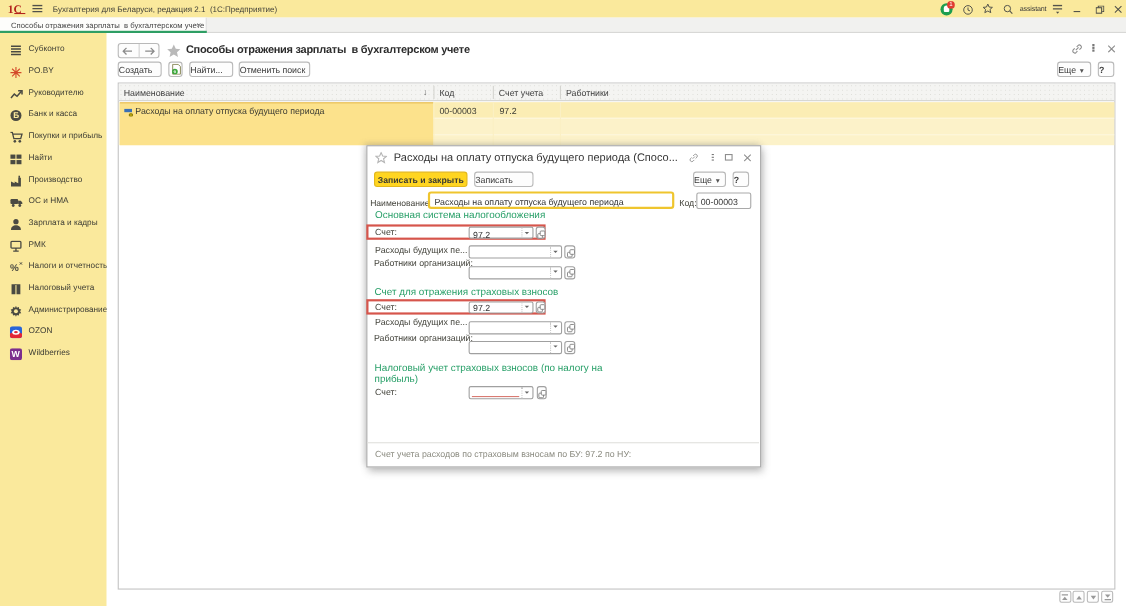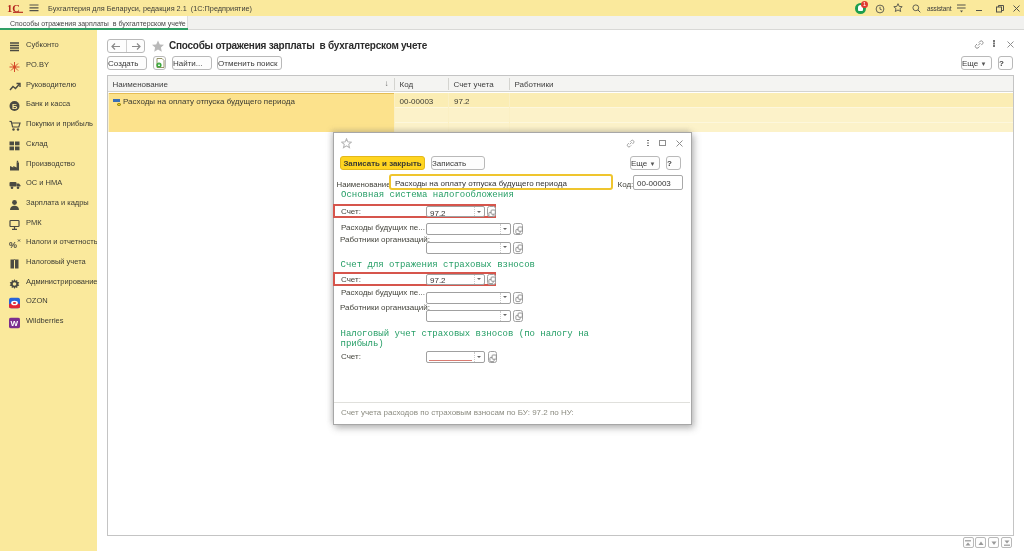--- a/index.html
+++ b/index.html
@@ -25,21 +25,21 @@
 #main { position:absolute; top:30px; left:97px; width:927px; height:521px; background:#fff; }
 
 .btn { position:absolute; background:#fdfdfd; border:1px solid #b9b9b9; border-radius:3px; font-size:8px; color:#3a3a3a; white-space:nowrap; }
 
 
 #list { position:absolute; left:9.5px; top:45px; width:907px; height:461px; border:1px solid #c4c4c4; background:#fff; }
 #lhead { position:absolute; left:0; top:0; width:905px; height:16px; background:#f4f4f2; background-image:radial-gradient(#d9d9d4 0.6px, rgba(0,0,0,0) 0.6px); background-size:4px 4px; border-bottom:1px solid #d4d4d0; color:#3f3f3f; font-size:8px; }
 
 
 #dlg { position:absolute; left:333px; top:132px; width:359px; height:293px; background:#fff; border:1px solid #a7a7a7; box-shadow:2px 3px 7px rgba(90,90,90,.45), -2px -2px 5px rgba(120,120,120,.25); }
-.gnh { position:absolute; font-size:9px; color:#259e66; white-space:nowrap;font-family:Liberation Mono, monospace; }
+.gnh { position:absolute; font-size:9px; color:#259e66; white-space:nowrap; }
 .lbl { position:absolute; font-size:8px; color:#44443c; white-space:nowrap; }
 .inp { position:absolute; background:#fff; border:1px solid #a9a9a9; border-radius:2px; }
 .combo { position:absolute; height:11px; background:#fff; border:1px solid #a0a0a0; border-radius:2px; }
 .combo .arr { position:absolute; right:0; top:0; bottom:0; width:10px; border-left:1px dotted #cacaca; }
 .combo .arr:after { content:""; position:absolute; left:2px; top:3.5px; width:0; height:0; border-left:2.2px solid rgba(0,0,0,0); border-right:2.2px solid rgba(0,0,0,0); border-top:2.8px solid #666; }
 .obtn { position:absolute; width:9.5px; height:11px; background:#fdfdfd; border:1px solid #a0a0a0; border-radius:2.5px; }
 .obtn svg { position:absolute; left:0.5px; top:1.5px; }
 .redbox { position:absolute; border:2px solid #d6554c; }
 </style>
 </head>
@@ -130,21 +130,21 @@
           </svg></div>
         <div class="tx">Покупки и прибыль</div>
       </div>
     <div class="sbitem" style="top:102.8px">
         <div class="ic"><svg width="11" height="11" viewBox="0 0 11 11">
             <rect x="0.5" y="1" width="4.5" height="3.8" fill="#4a4a42"></rect>
             <rect x="6" y="1" width="4.5" height="3.8" fill="#4a4a42"></rect>
             <rect x="0.5" y="6" width="4.5" height="3.8" fill="#4a4a42"></rect>
             <rect x="6" y="6" width="4.5" height="3.8" fill="#4a4a42"></rect>
           </svg></div>
-        <div class="tx">Склад</div>
+        <div class="tx">Найти</div>
       </div>
     <div class="sbitem" style="top:122.5px">
         <div class="ic"><svg width="11" height="11" viewBox="0 0 11 11">
             <path d="M1 10 V5.5 L4.3 7 V5.5 L7.6 7 V2 H10 V10 Z" fill="#4a4a42"></path>
             <rect x="7.8" y="0" width="1.4" height="2.2" fill="#4a4a42"></rect>
           </svg></div>
         <div class="tx">Производство</div>
       </div>
     <div class="sbitem" style="top:142.2px">
         <div class="ic"><svg width="12" height="11" viewBox="0 0 12 11">
@@ -292,20 +292,21 @@
         <path d="M0 5.2 H6" stroke="#999" stroke-width="1.2"></path>
         <path d="M0.5 0.5 L3 3.5 L5.5 0.5 Z" fill="#999"></path>
       </svg>
   </div>
 
   <div id="dlg">
 
     <svg class="abs" style="left:7px;top:5px" width="11" height="11" viewBox="0 0 12 12">
         <path d="M6 0.8 L7.5 4.2 L11.2 4.5 L8.4 6.9 L9.3 10.6 L6 8.6 L2.7 10.6 L3.6 6.9 L0.8 4.5 L4.5 4.2 Z" fill="none" stroke="#b5b5b5" stroke-width="1.1"></path>
       </svg>
+    <div class="abs" style="left:24px;top:5px;font-size:10px;color:#333;white-space:nowrap">Расходы на оплату отпуска будущего периода (Спосо...</div>
     <svg class="abs" style="left:292px;top:6px" width="9" height="9" viewBox="0 0 11 10">
         <path d="M4.5 6 L7 3.5 M3.5 4.5 L2 6 a2 2 0 0 0 2.8 2.8 L6.3 7.3 M5 2.9 L6.5 1.4 a2 2 0 0 1 2.8 2.8 L7.8 5.7" fill="none" stroke="#8e8e8e" stroke-width="1"></path>
       </svg>
     <div class="abs" style="left:313px;top:6.5px;width:1.5px;height:1.5px;background:#777;box-shadow:0 2.5px 0 #777, 0 5px 0 #777"></div>
     <div class="abs" style="left:325px;top:7px;width:6.5px;height:6px;border:1px solid #8e8e8e"></div>
     <svg class="abs" style="left:342px;top:6.5px" width="7" height="7" viewBox="0 0 7 7">
         <path d="M0.5 0.5 L6.5 6.5 M6.5 0.5 L0.5 6.5" stroke="#8e8e8e" stroke-width="1"></path>
       </svg>
 
     <div class="abs" style="left:6px;top:23px;width:85px;height:14px;background:#ffd521;border:1px solid #e3b81b;border-radius:3px;font-size:7.9px;font-weight:bold;color:#3a3a32;text-align:center;line-height:13.5px;white-space:nowrap">Записать и закрыть</div>

